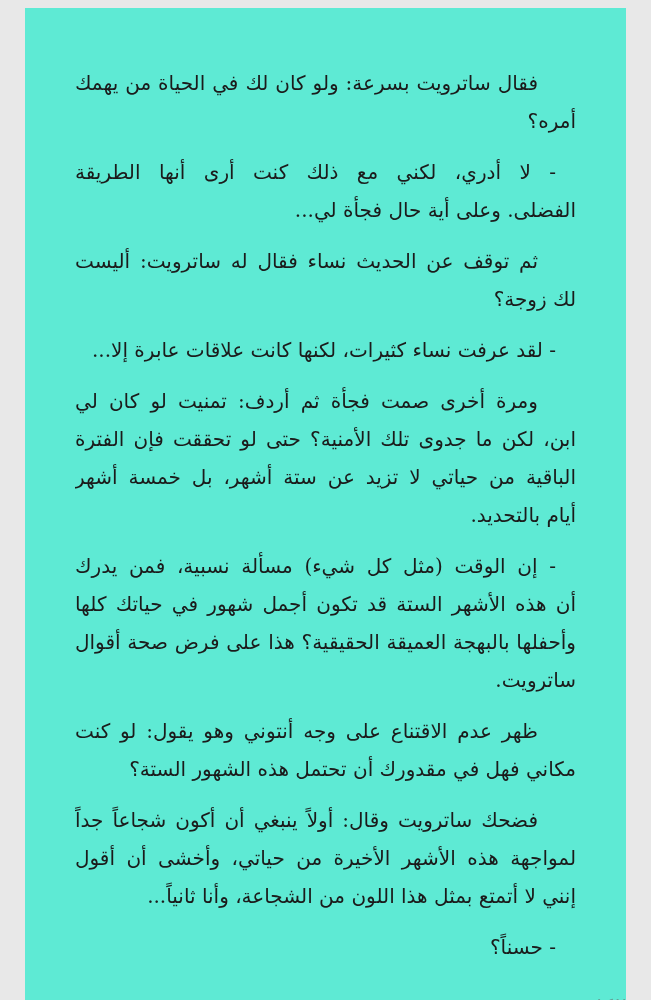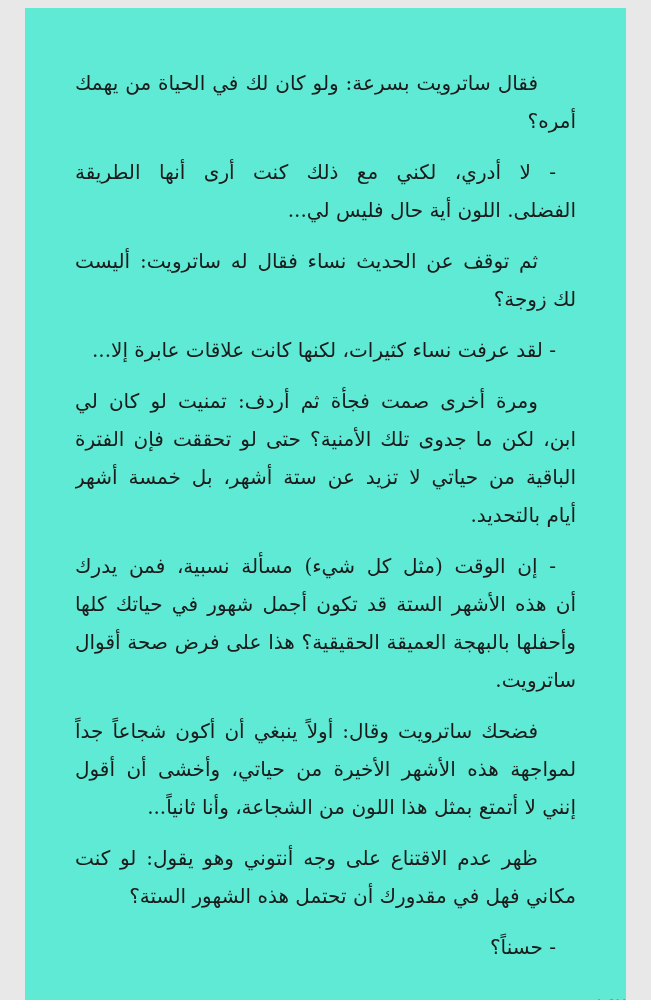--- a/index.html
+++ b/index.html
@@ -64,21 +64,21 @@
 
 <div class="page">
 
   <div class="text-block">
       <div class="para narration">
         <div class="line justify first">فقال ساترويت بسرعة: ولو كان لك في الحياة من يهمك</div>
         <div class="line right">أمره؟</div>
       </div>
       <div class="para dialogue">
         <div class="line justify first">- لا أدري، لكني مع ذلك كنت أرى أنها الطريقة</div>
-        <div class="line right">الفضلى. اللون أية حال فليس لي...</div>
+        <div class="line right">الفضلى. وعلى أية حال فجأة لي...</div>
       </div>
       <div class="para narration">
         <div class="line justify first">ثم توقف عن الحديث نساء فقال له ساترويت: أليست</div>
         <div class="line right">لك زوجة؟</div>
       </div>
       <div class="para dialogue">
         <div class="line right first">- لقد عرفت نساء كثيرات، لكنها كانت علاقات عابرة إلا...</div>
       </div>
       <div class="para narration">
         <div class="line justify first">ومرة أخرى صمت فجأة ثم أردف: تمنيت لو كان لي</div>
@@ -86,27 +86,27 @@
         <div class="line justify">الباقية من حياتي لا تزيد عن ستة أشهر، بل خمسة أشهر وستة</div>
         <div class="line right">أيام بالتحديد.</div>
       </div>
       <div class="para dialogue">
         <div class="line justify first">- إن الوقت (مثل كل شيء) مسألة نسبية، فمن يدرك</div>
         <div class="line justify">أن هذه الأشهر الستة قد تكون أجمل شهور في حياتك كلها</div>
         <div class="line justify">وأحفلها بالبهجة العميقة الحقيقية؟ هذا على فرض صحة أقوال</div>
         <div class="line right">ساترويت.</div>
       </div>
       <div class="para narration">
+        <div class="line justify first">ظهر عدم الاقتناع على وجه أنتوني وهو يقول: لو كنت</div>
+        <div class="line right">مكاني فهل في مقدورك أن تحتمل هذه الشهور الستة؟</div>
+      </div>
+      <div class="para narration">
         <div class="line justify first">فضحك ساترويت وقال: أولاً ينبغي أن أكون شجاعاً جداً</div>
         <div class="line justify">لمواجهة هذه الأشهر الأخيرة من حياتي، وأخشى أن أقول</div>
         <div class="line right">إنني لا أتمتع بمثل هذا اللون من الشجاعة، وأنا ثانياً...</div>
-      </div>
-      <div class="para narration">
-        <div class="line justify first">ظهر عدم الاقتناع على وجه أنتوني وهو يقول: لو كنت</div>
-        <div class="line right">مكاني فهل في مقدورك أن تحتمل هذه الشهور الستة؟</div>
       </div>
       <div class="para dialogue">
         <div class="line right first">- حسناً؟</div>
       </div>
     </div>
 
   <div class="page-footer">
     <span class="num">١٤٢</span>
   </div>
 

